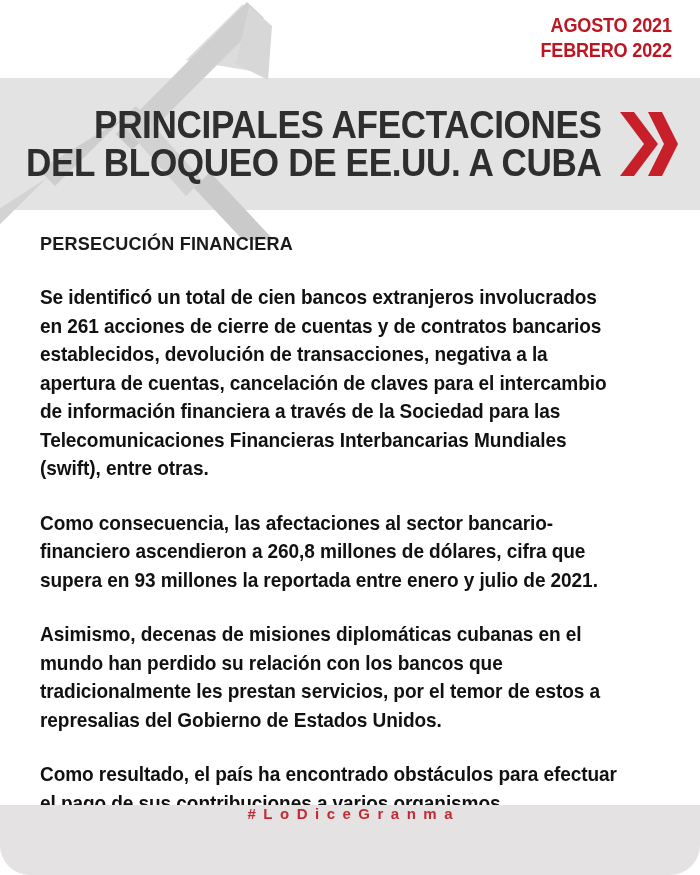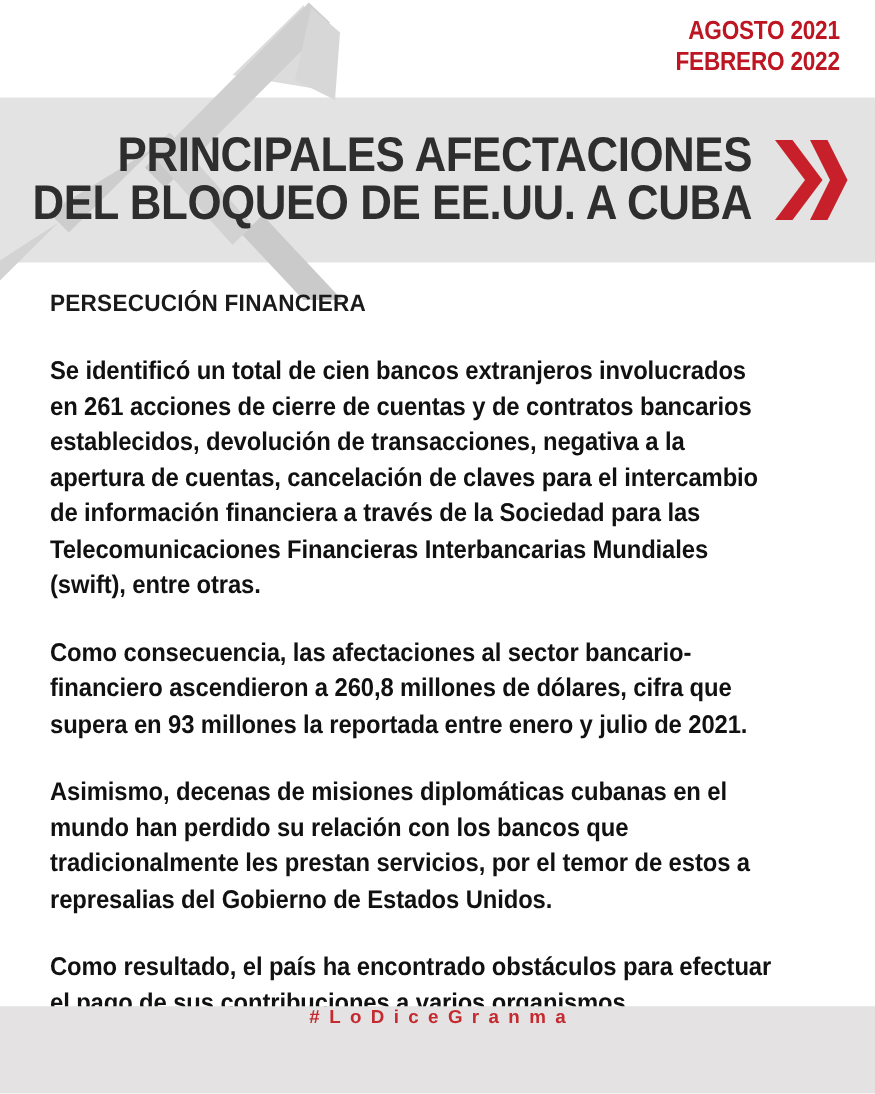--- a/index.html
+++ b/index.html
@@ -14,20 +14,21 @@
     overflow: hidden;
     position: relative;
   }
 
   .page {
     position: relative;
     width: 700px;
     height: 875px;
     background: #ffffff;
     overflow: hidden;
+    border-radius: 30px;
   }
 
   
   .dates {
     position: absolute;
     top: 12px;
     right: 28px;
     text-align: right;
     z-index: 5;
   }

